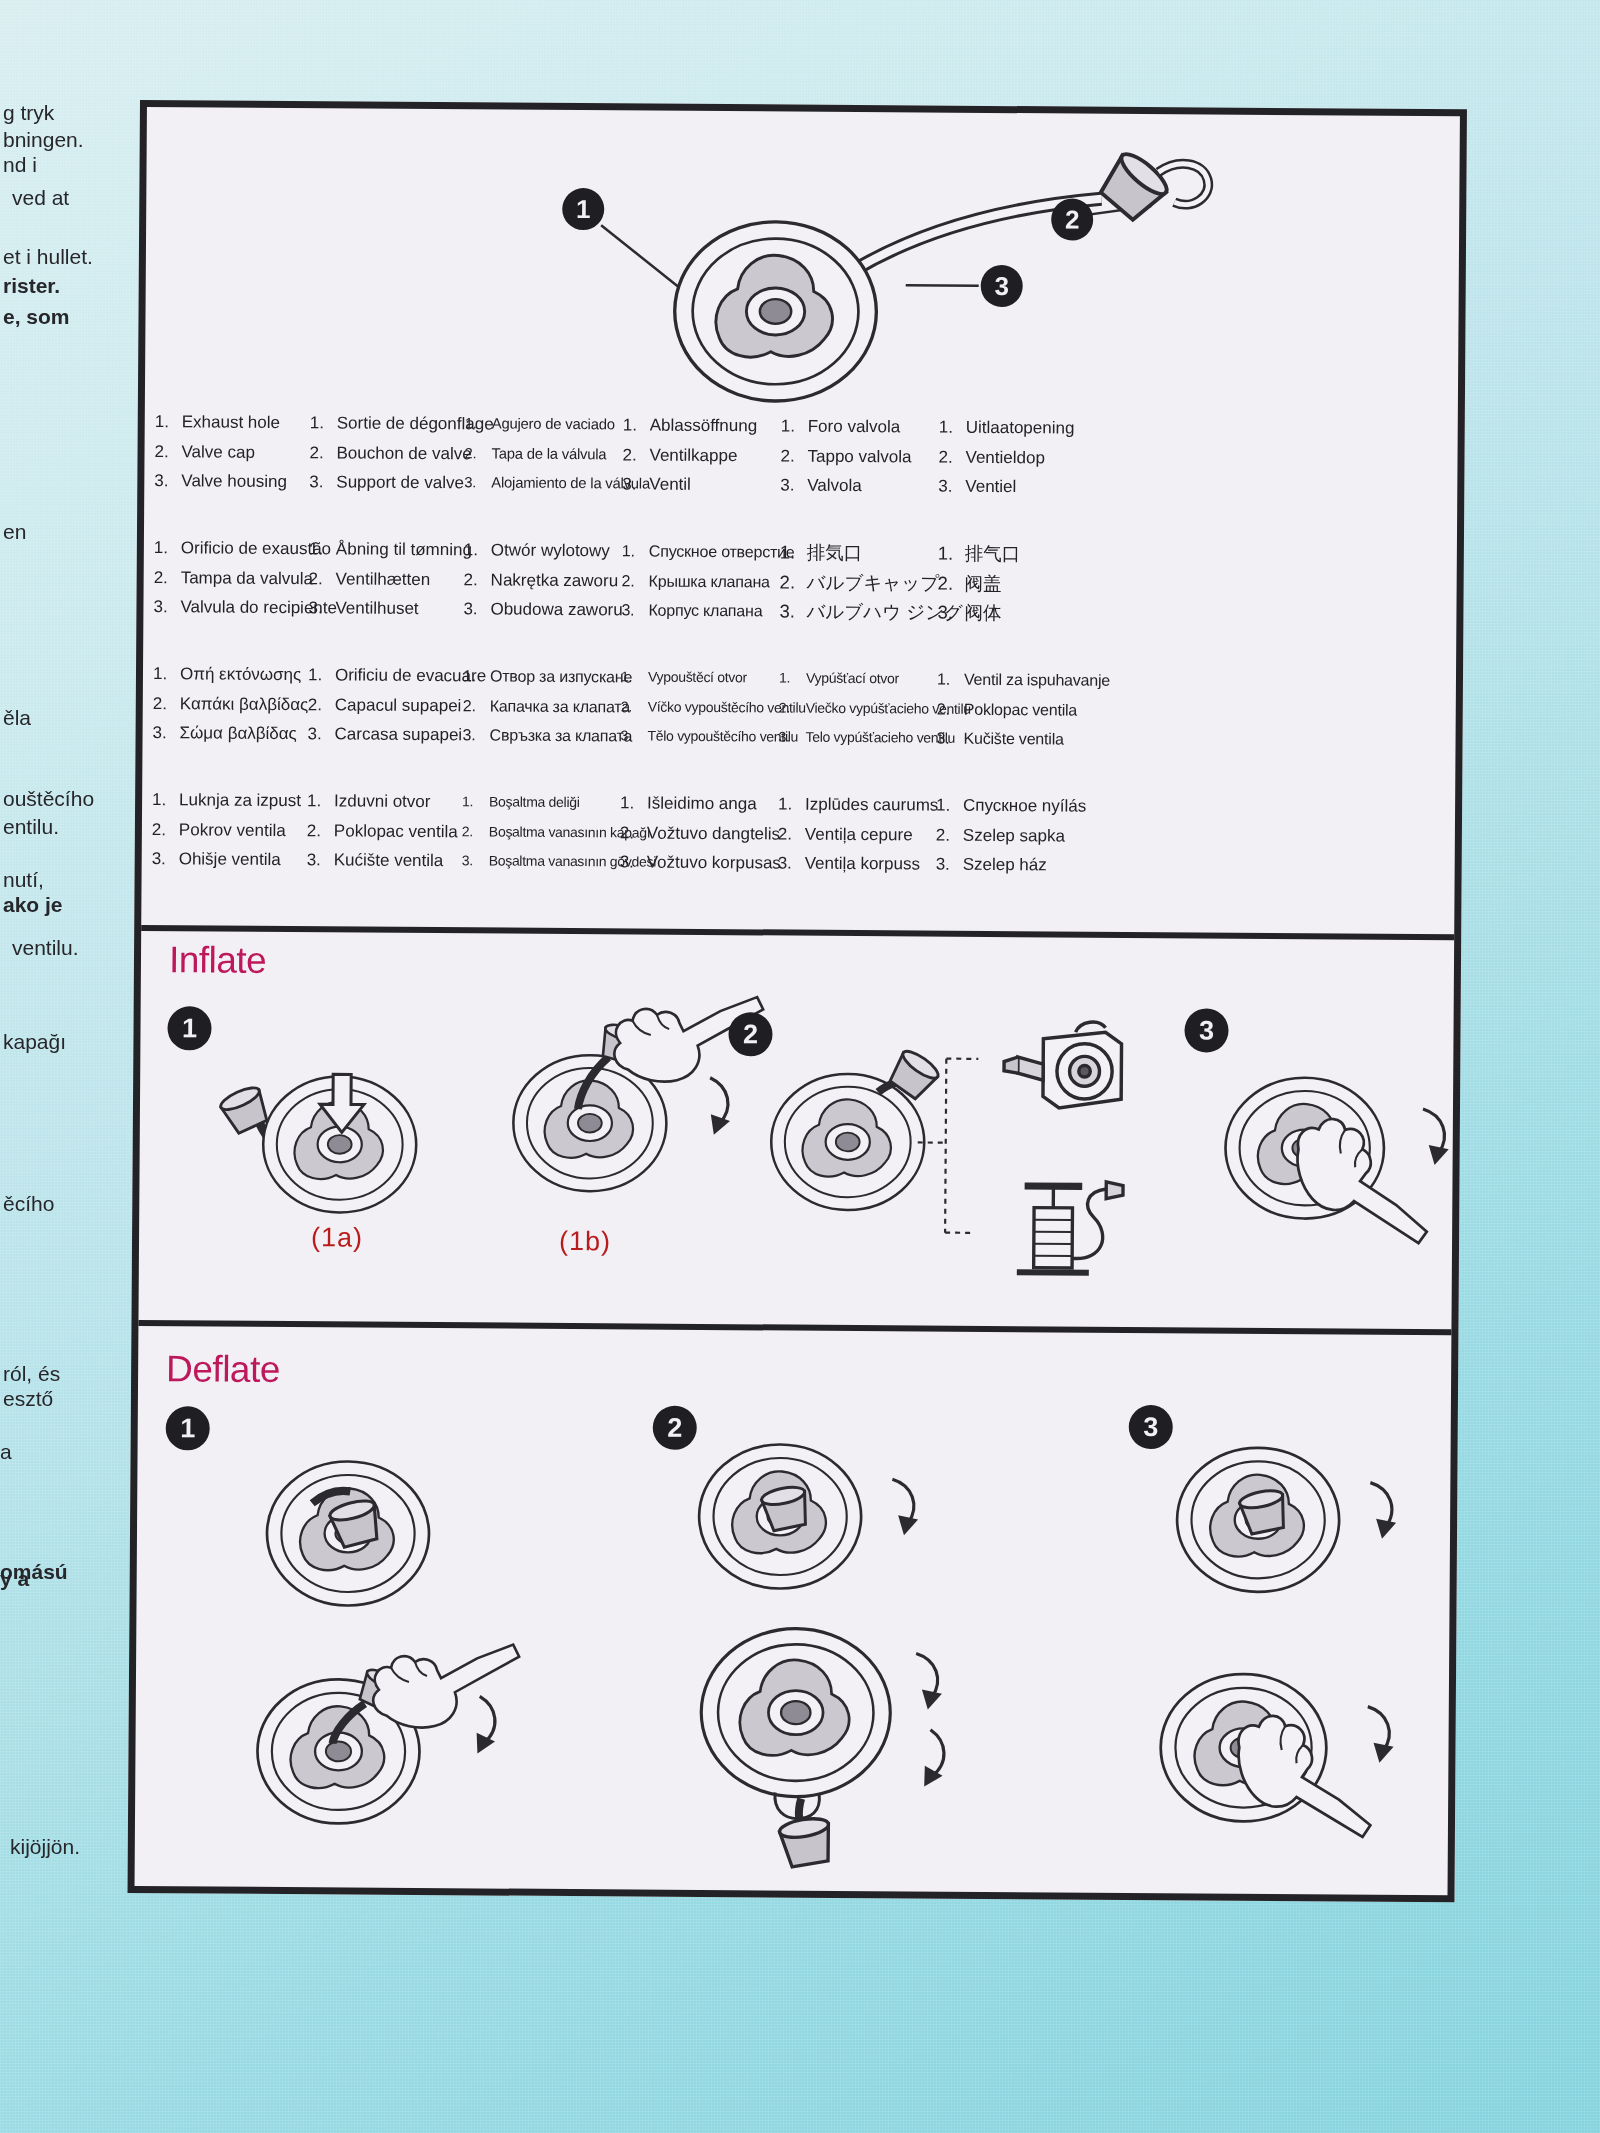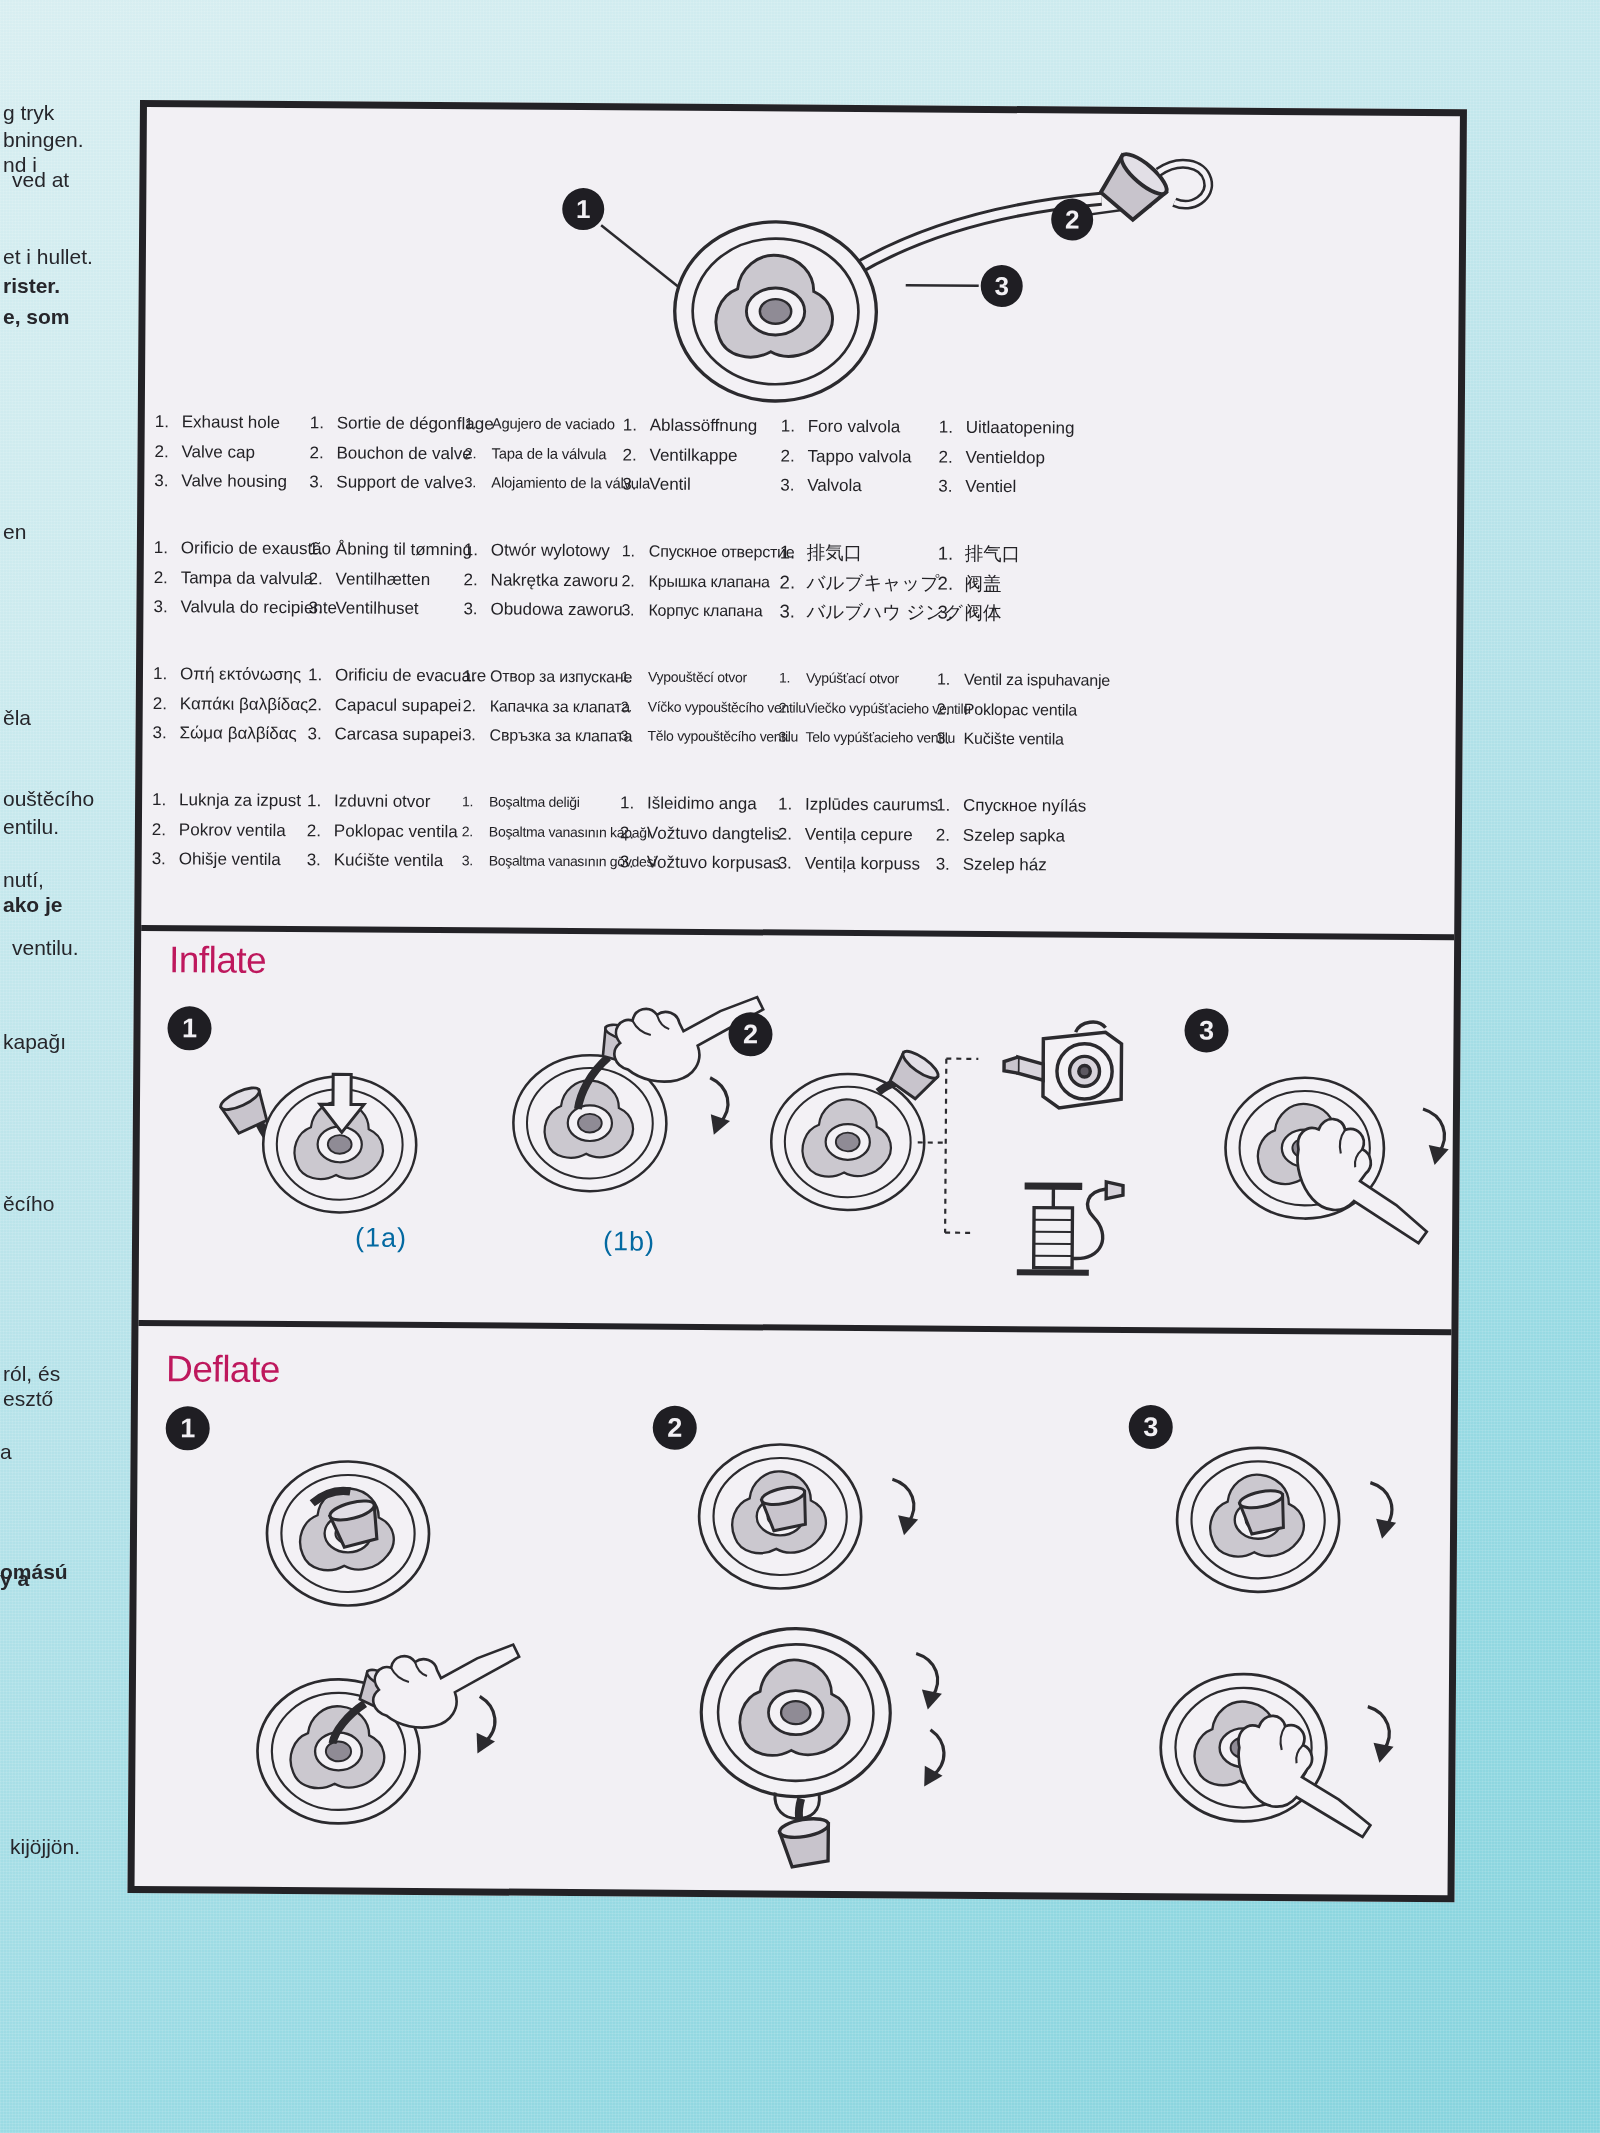--- a/index.html
+++ b/index.html
@@ -26,21 +26,21 @@
   .sec{position:absolute;left:0;width:1313px;}
   .sec-parts{top:0;height:818px;}
   .sec-inflate{top:818px;height:395px;}
   .sec-deflate{top:1213px;height:566px;}
 
   .sec-title{position:absolute;left:28px;font-size:37px;font-weight:normal;letter-spacing:-.5px;color:#be185d;}
   .badge{position:absolute;background:#1f1e23;color:#f2f0f4;border-radius:50%;
     display:flex;align-items:center;justify-content:center;font-weight:bold;z-index:4;}
   .badge-44{width:44px;height:44px;font-size:27px;}
   .badge-42{width:42px;height:42px;font-size:26px;}
-  .sublabel{position:absolute;font-size:27px;letter-spacing:1px;color:#0369a1;text-align:right;width:140px;}
+  .sublabel{position:absolute;font-size:27px;letter-spacing:1px;color:#b91c1c;text-align:center;width:140px;}
 
   .parts-grid{
     position:absolute;left:10px;top:300px;width:1196px;
     display:grid;grid-template-columns:155px 155px 158px 158px 158px 160px;row-gap:38px;
   }
   .pcell{height:88px;font-size:17px;}
   .pline{display:flex;line-height:29.5px;white-space:nowrap;}
   .pnum{width:27px;flex:none;}
   .fs18{font-size:18.5px;}
   .fs16{font-size:16px;letter-spacing:-.2px;}
@@ -53,21 +53,21 @@
 </style>
 </head>
 <body>
 
 <div>
 
   <div>
     <div class="mfrag" style="top:101px">g tryk</div>
     <div class="mfrag" style="top:128px">bningen.</div>
     <div class="mfrag" style="top:153px">nd i</div>
-    <div class="mfrag" style="top:168px;left:12px">ved at</div>
+    <div class="mfrag" style="top:186px;left:12px">ved at</div>
     <div class="mfrag" style="top:245px">et i hullet.</div>
     <div class="mfrag b" style="top:274px">rister.</div>
     <div class="mfrag b" style="top:305px">e, som</div>
     <div class="mfrag" style="top:520px">en</div>
     <div class="mfrag" style="top:706px">ěla</div>
     <div class="mfrag" style="top:787px">ouštěcího</div>
     <div class="mfrag" style="top:815px">entilu.</div>
     <div class="mfrag" style="top:868px">nutí,</div>
     <div class="mfrag b" style="top:893px">ako je</div>
     <div class="mfrag" style="top:936px;left:12px">ventilu.</div>

